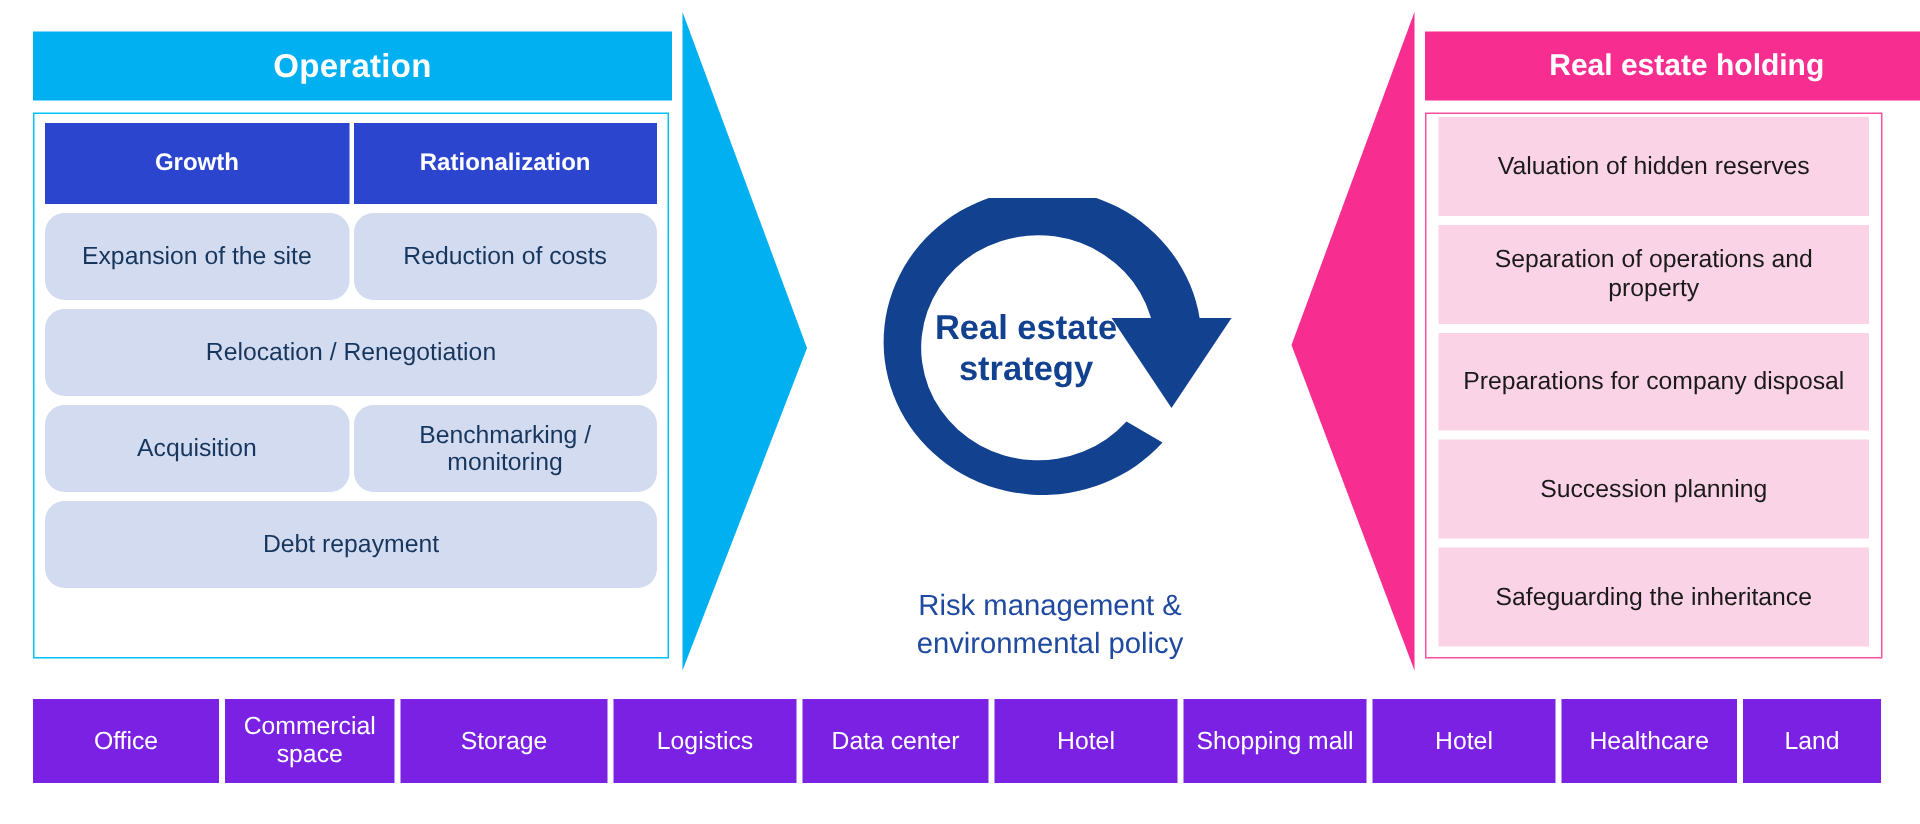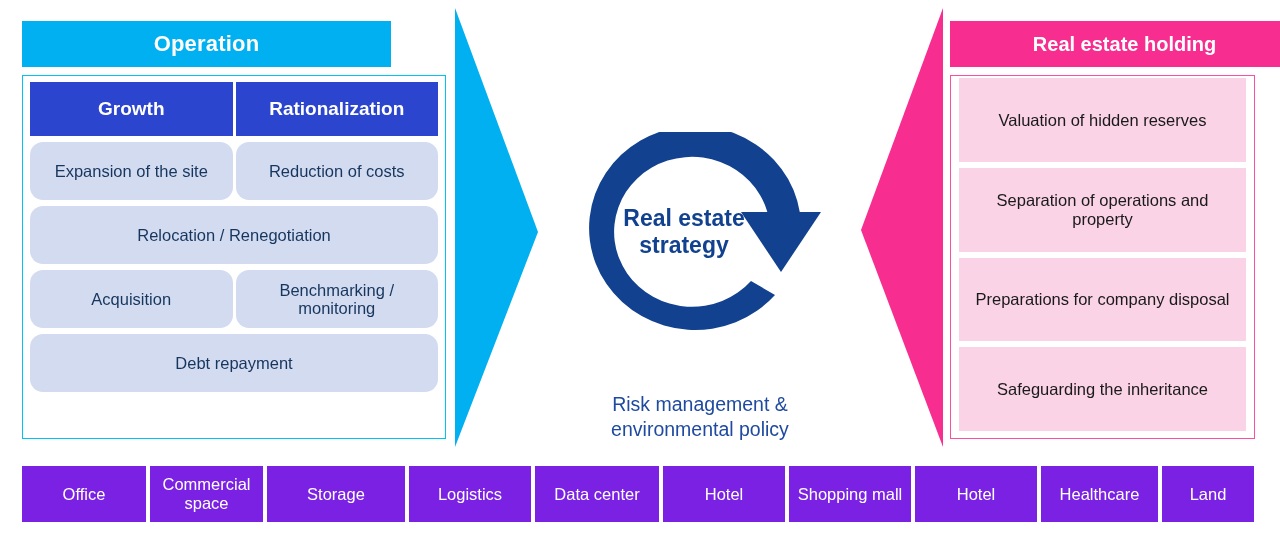--- a/index.html
+++ b/index.html
@@ -22,21 +22,21 @@
   .panel-left {
     position: absolute;
     left: 22px;
     top: 21px;
     width: 426px;
     height: 420px;
   }
   .hdr-operation {
     position: absolute;
     left: 0; top: 0;
-    width: 369px;
+    width: 426px;
     height: 46px;
     background: #00B0F0;
     color: #ffffff;
     font-size: 22px;
     font-weight: bold;
     display: flex;
     align-items: center;
     justify-content: center;
     letter-spacing: .2px;
   }
@@ -59,21 +59,21 @@
     box-sizing: border-box;
   }
   .op-row {
     display: flex;
     gap: 3px;
     flex: 0 0 auto;
   }
   .op-head-cell {
     background: #2B45CF;
     color: #ffffff;
-    font-size: 19px;
+    font-size: 16px;
     font-weight: bold;
     height: 54px;
     display: flex;
     align-items: center;
     justify-content: center;
     text-align: right;
     flex: 1 1 50%;
     box-sizing: border-box;
     padding: 0 4px;
   }
@@ -278,20 +278,21 @@
   </div>
 
   <div class="panel-right">
     <div class="hdr-holding">Real estate holding</div>
 
     <div class="body-holding">
       <div class="re-grid">
         <div class="re-cell">Valuation of hidden reserves</div>
         <div class="re-cell">Separation of operations and property</div>
         <div class="re-cell">Preparations for company disposal</div>
+        <div class="re-cell">Succession planning</div>
         <div class="re-cell">Safeguarding the inheritance</div>
       </div>
     </div>
   </div>
 
   <div class="asset-bar">
     <div class="asset-cell" style="flex:0 0 124px">Office</div>
     <div class="asset-cell" style="flex:0 0 113px">Commercial space</div>
     <div class="asset-cell" style="flex:0 0 138px">Storage</div>
     <div class="asset-cell" style="flex:0 0 122px">Logistics</div>

